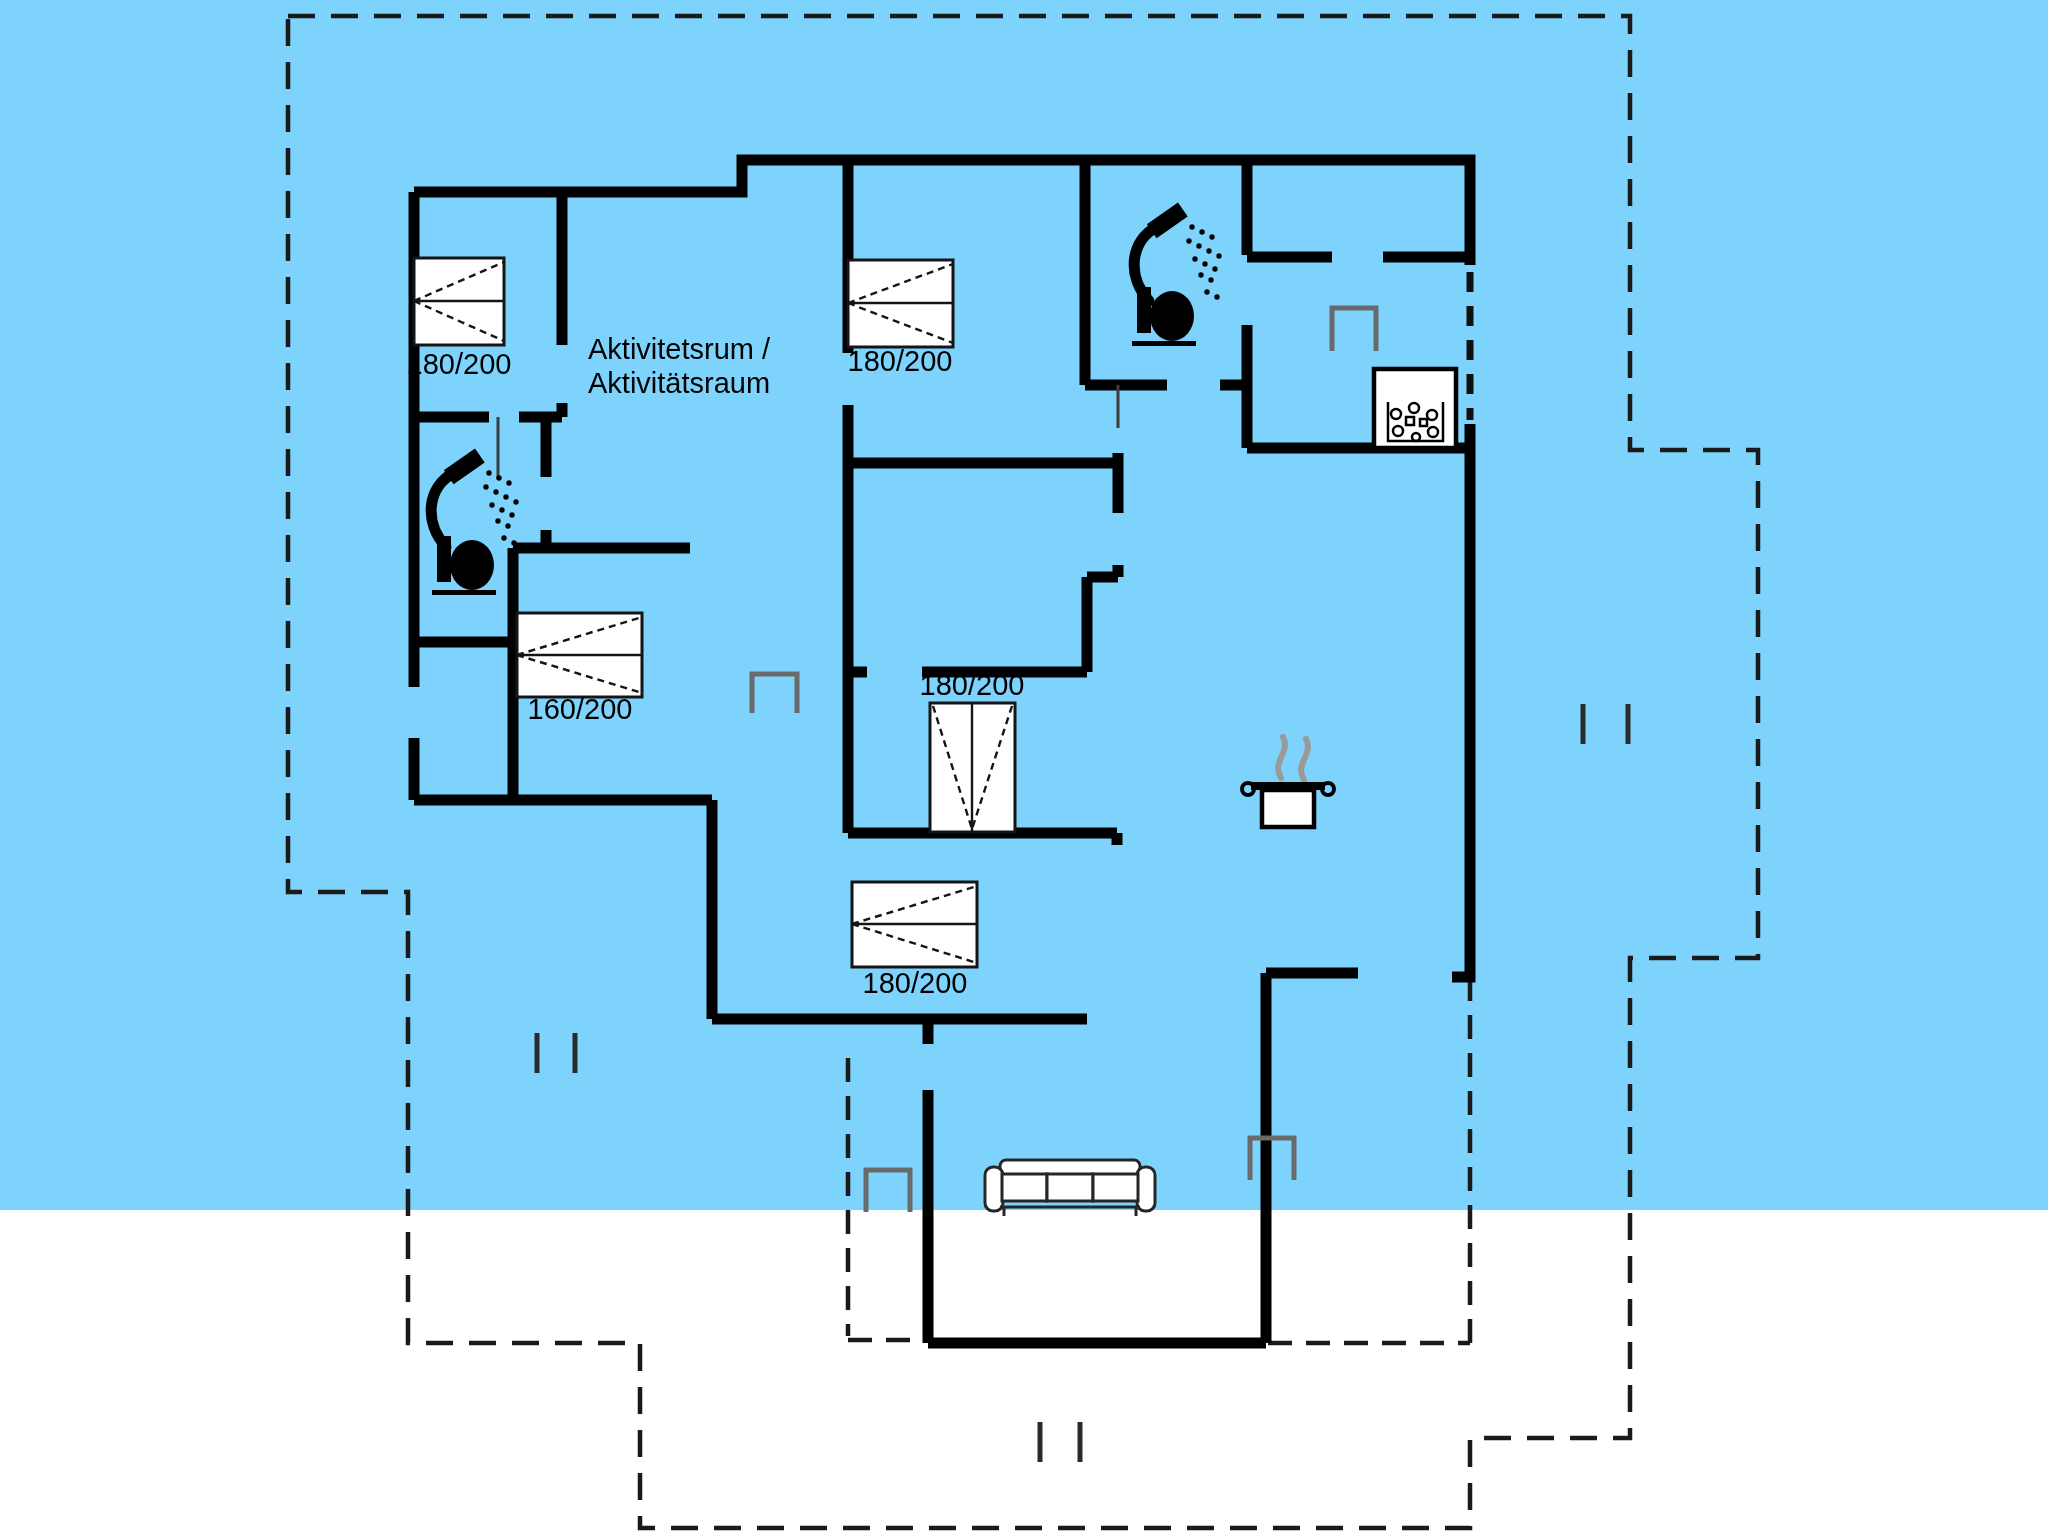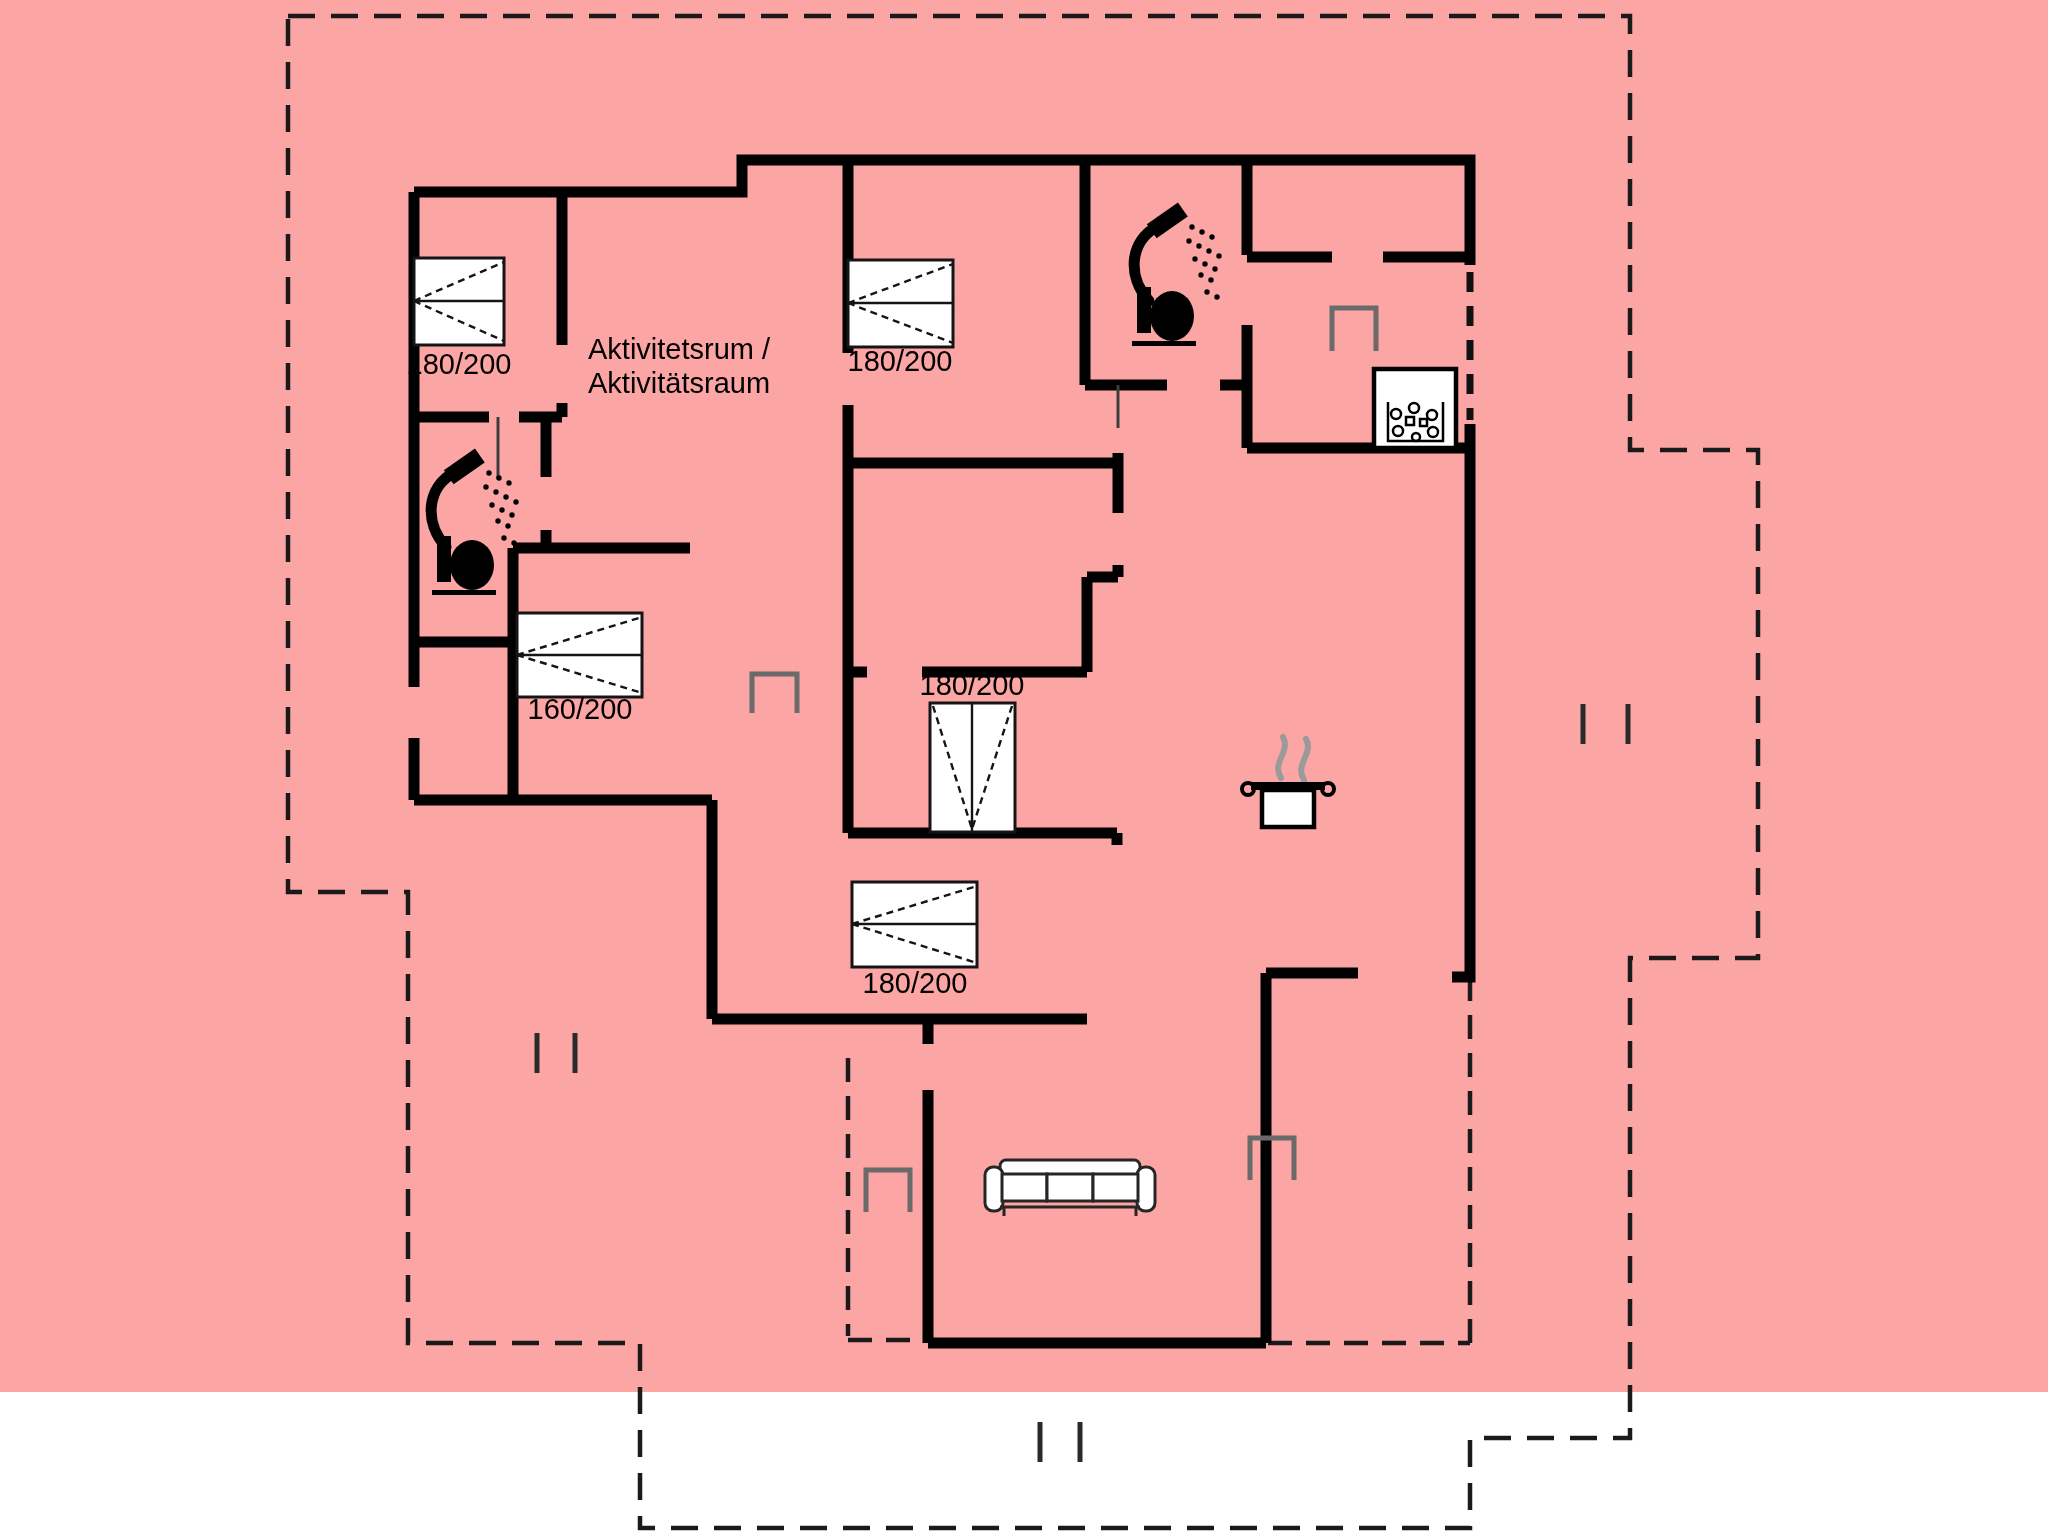--- a/index.html
+++ b/index.html
@@ -1,17 +1,17 @@
 <!DOCTYPE html>
 <html><head>
 <meta charset="utf-8">
 <style>
   html,body{margin:0;padding:0;background:#ffffff;}
   body{width:2048px;height:1536px;font-family:"Liberation Sans",sans-serif;}
-  .plan-wrap{width:2048px;height:1392px;background:#fca5a5;position:relative;}
+  .plan-wrap{width:2048px;height:1210px;background:#7dd3fc;position:relative;}
   svg{display:block;}
   .wall{stroke:#000000;stroke-width:11;fill:none;stroke-linecap:butt;}
   .wall-thin{stroke:#3d3d3d;stroke-width:3;fill:none;}
   .dash-outer{stroke:#1a1a1a;stroke-width:4.5;fill:none;stroke-dasharray:27 16;}
   .dash-inner{stroke:#1a1a1a;stroke-width:4.5;fill:none;stroke-dasharray:24 14;}
   .dash-window{stroke:#111111;stroke-width:7;fill:none;stroke-dasharray:20 14;}
   .door{stroke:#6a6a6a;stroke-width:5;fill:none;}
   .winmark{stroke:#2a2a2a;stroke-width:5;fill:none;}
   .bed{stroke:#151515;stroke-width:3;fill:#ffffff;}
   .bedline{stroke:#151515;stroke-width:2.4;fill:none;}

